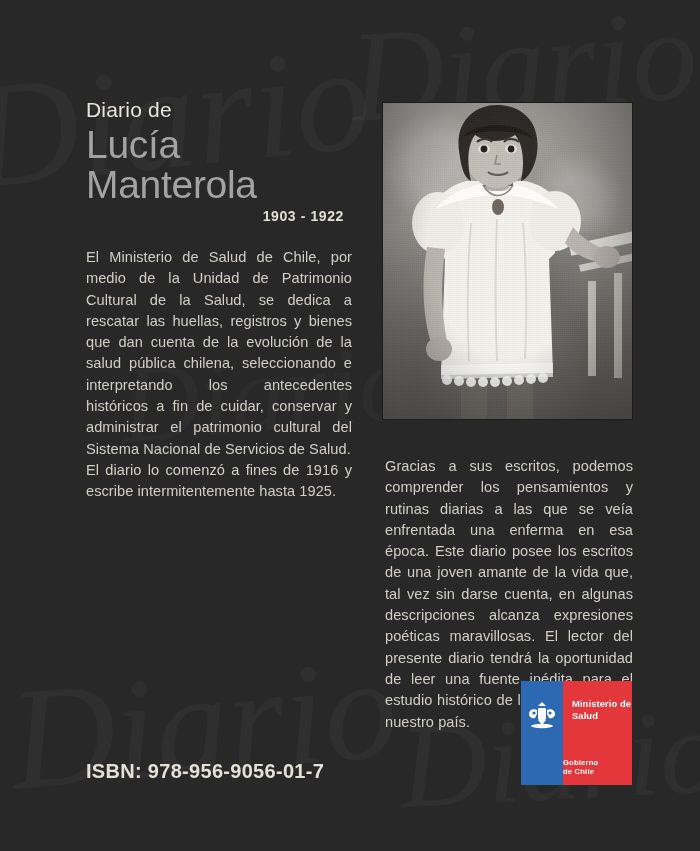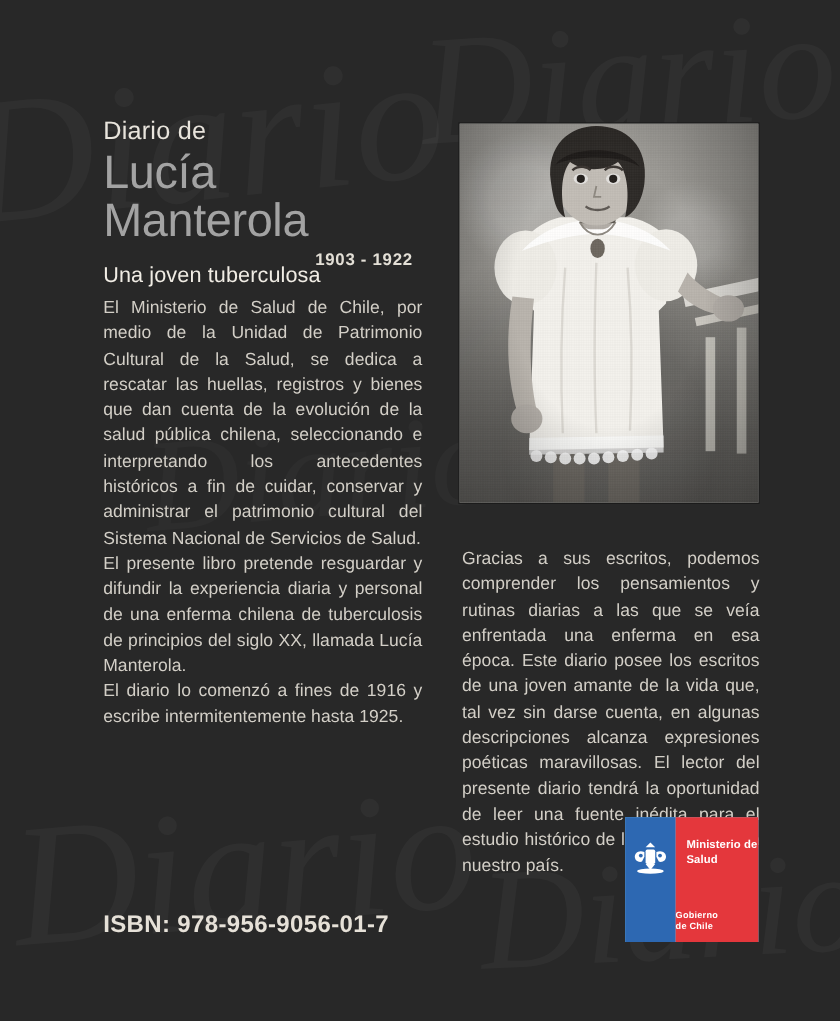--- a/index.html
+++ b/index.html
@@ -208,25 +208,23 @@
 </div>
 
 <div class="page">
 
   <div class="header">
     <div class="kicker">Diario de</div>
     <div class="title">Lucía Manterola</div>
     <div class="dates">1903 - 1922</div>
   </div>
 
-  <div class="subtitle">Una joven tuberculosa</div>
 
   <div class="col col-left">
     <p>El Ministerio de Salud de Chile, por medio de la Unidad de Patrimonio Cultural de la Salud, se dedica a rescatar las huellas, registros y bienes que dan cuenta de la evolución de la salud pública chilena, seleccionando e interpretando los antecedentes históricos a fin de cuidar, conservar y administrar el patrimonio cultural del Sistema Nacional de Servicios de Salud.</p>
-    <p>El presente libro pretende resguardar y difundir la experiencia diaria y personal de una enferma chilena de tuberculosis de principios del siglo XX, llamada Lucía Manterola.</p>
     <p>El diario lo comenzó a fines de 1916 y escribe intermitentemente hasta 1925.</p>
   </div>
 
   <div class="col col-right">
     <p>Gracias a sus escritos, podemos comprender los pensamientos y rutinas diarias a las que se veía enfrentada una enferma en esa época. Este diario posee los escritos de una joven amante de la vida que, tal vez sin darse cuenta, en algunas descripciones alcanza expresiones poéticas maravillosas. El lector del presente diario tendrá la oportunidad de leer una fuente inédita para el estudio histórico de la tuberculosis en nuestro país.</p>
   </div>
 
   <div class="photo">
     <div class="photo-bg"></div>
     <svg viewBox="0 0 249 316" width="249" height="316">

